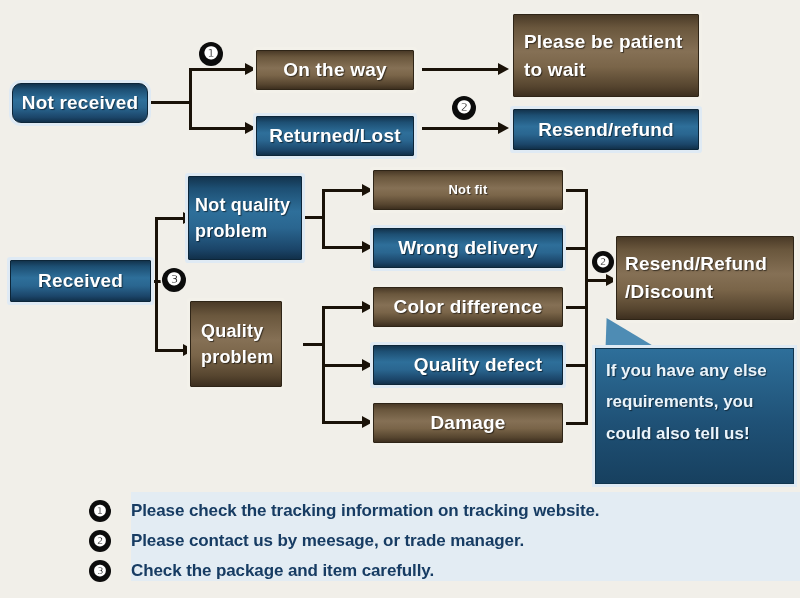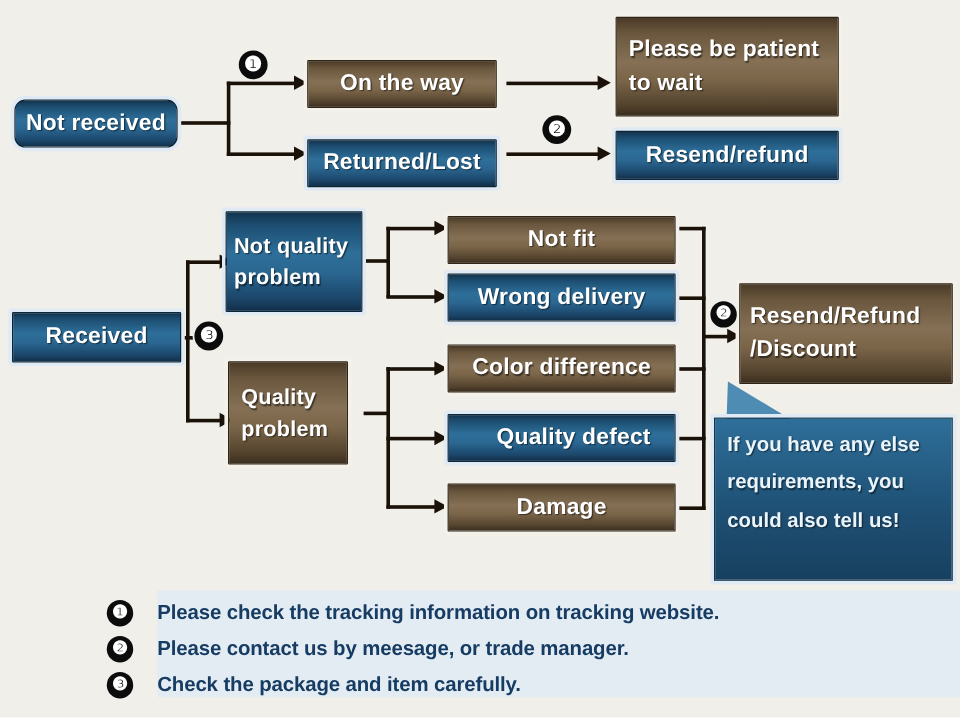--- a/index.html
+++ b/index.html
@@ -196,42 +196,42 @@
   <div class="hline" style="left:155px; top:349px; width:32px;"></div>
   <div class="arrowhead" style="left:183px; top:344px;"></div>
 
   <div class="badge" style="left:162px; top:268px;">❸</div>
 
   <div class="node blue" style="left:188px; top:176px; width:114px; height:84px; font-size:18px; flex-direction:column; justify-content:center; align-items:flex-start;">
     <span class="line2" style="padding-left:6px;">Not quality</span>
     <span class="line2" style="padding-left:6px;">problem</span>
   </div>
 
-  <div class="node brown" style="left:190px; top:301px; width:100px; height:86px; font-size:18px; flex-direction:column; justify-content:center; align-items:flex-start;">
+  <div class="node brown" style="left:190px; top:301px; width:92px; height:86px; font-size:18px; flex-direction:column; justify-content:center; align-items:flex-start;">
     <span class="line2" style="padding-left:10px;">Quality</span>
     <span class="line2" style="padding-left:10px;">problem</span>
   </div>
 
   <div class="hline" style="left:303px; top:216px; width:22px;"></div>
   <div class="vline" style="left:322px; top:189px; height:59px;"></div>
   <div class="hline" style="left:322px; top:189px; width:42px;"></div>
   <div class="arrowhead" style="left:362px; top:184px;"></div>
   <div class="hline" style="left:322px; top:246px; width:42px;"></div>
   <div class="arrowhead" style="left:362px; top:241px;"></div>
 
   <div class="hline" style="left:303px; top:343px; width:22px;"></div>
   <div class="vline" style="left:322px; top:306px; height:118px;"></div>
   <div class="hline" style="left:322px; top:306px; width:42px;"></div>
   <div class="arrowhead" style="left:362px; top:301px;"></div>
   <div class="hline" style="left:322px; top:364px; width:42px;"></div>
   <div class="arrowhead" style="left:362px; top:359px;"></div>
   <div class="hline" style="left:322px; top:421px; width:42px;"></div>
   <div class="arrowhead" style="left:362px; top:416px;"></div>
 
-  <div class="node brown" style="left:373px; top:170px; width:190px; height:40px; font-size:19px;margin-top:10px;">
+  <div class="node brown" style="left:373px; top:170px; width:190px; height:40px; font-size:13px;">
     <span class="txt">Not fit</span>
   </div>
 
   <div class="node blue" style="left:373px; top:228px; width:190px; height:40px; font-size:19px;">
     <span class="txt">Wrong delivery</span>
   </div>
 
   <div class="node brown" style="left:373px; top:287px; width:190px; height:40px; font-size:19px;">
     <span class="txt">Color difference</span>
   </div>

